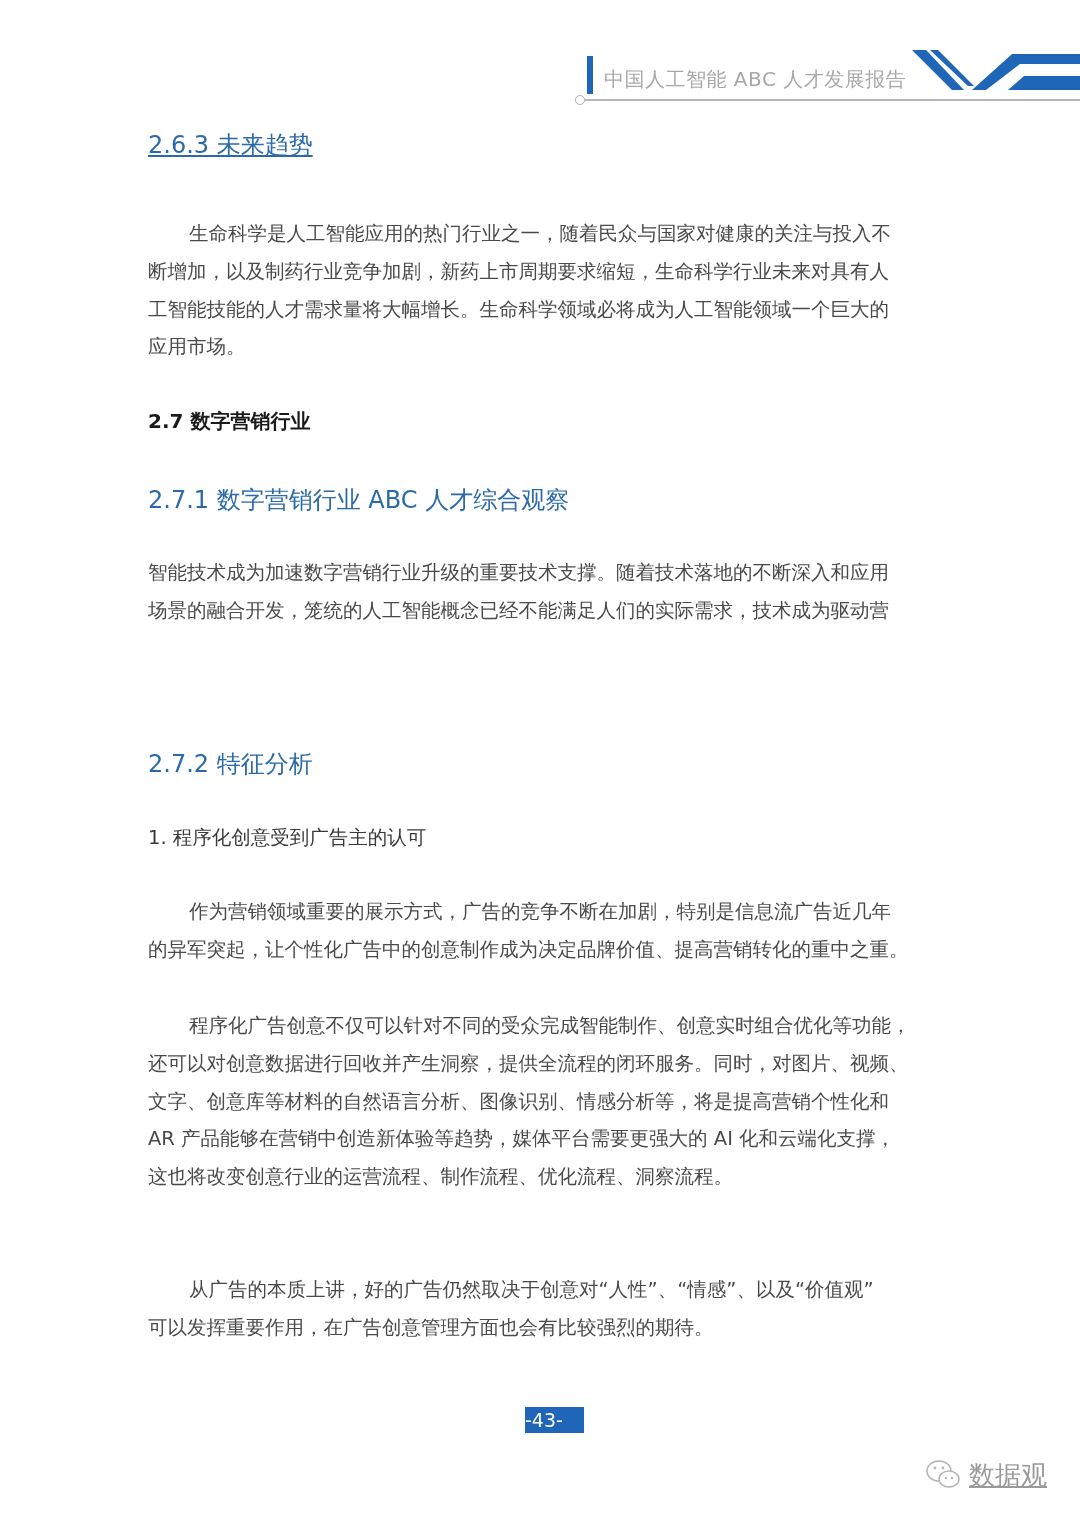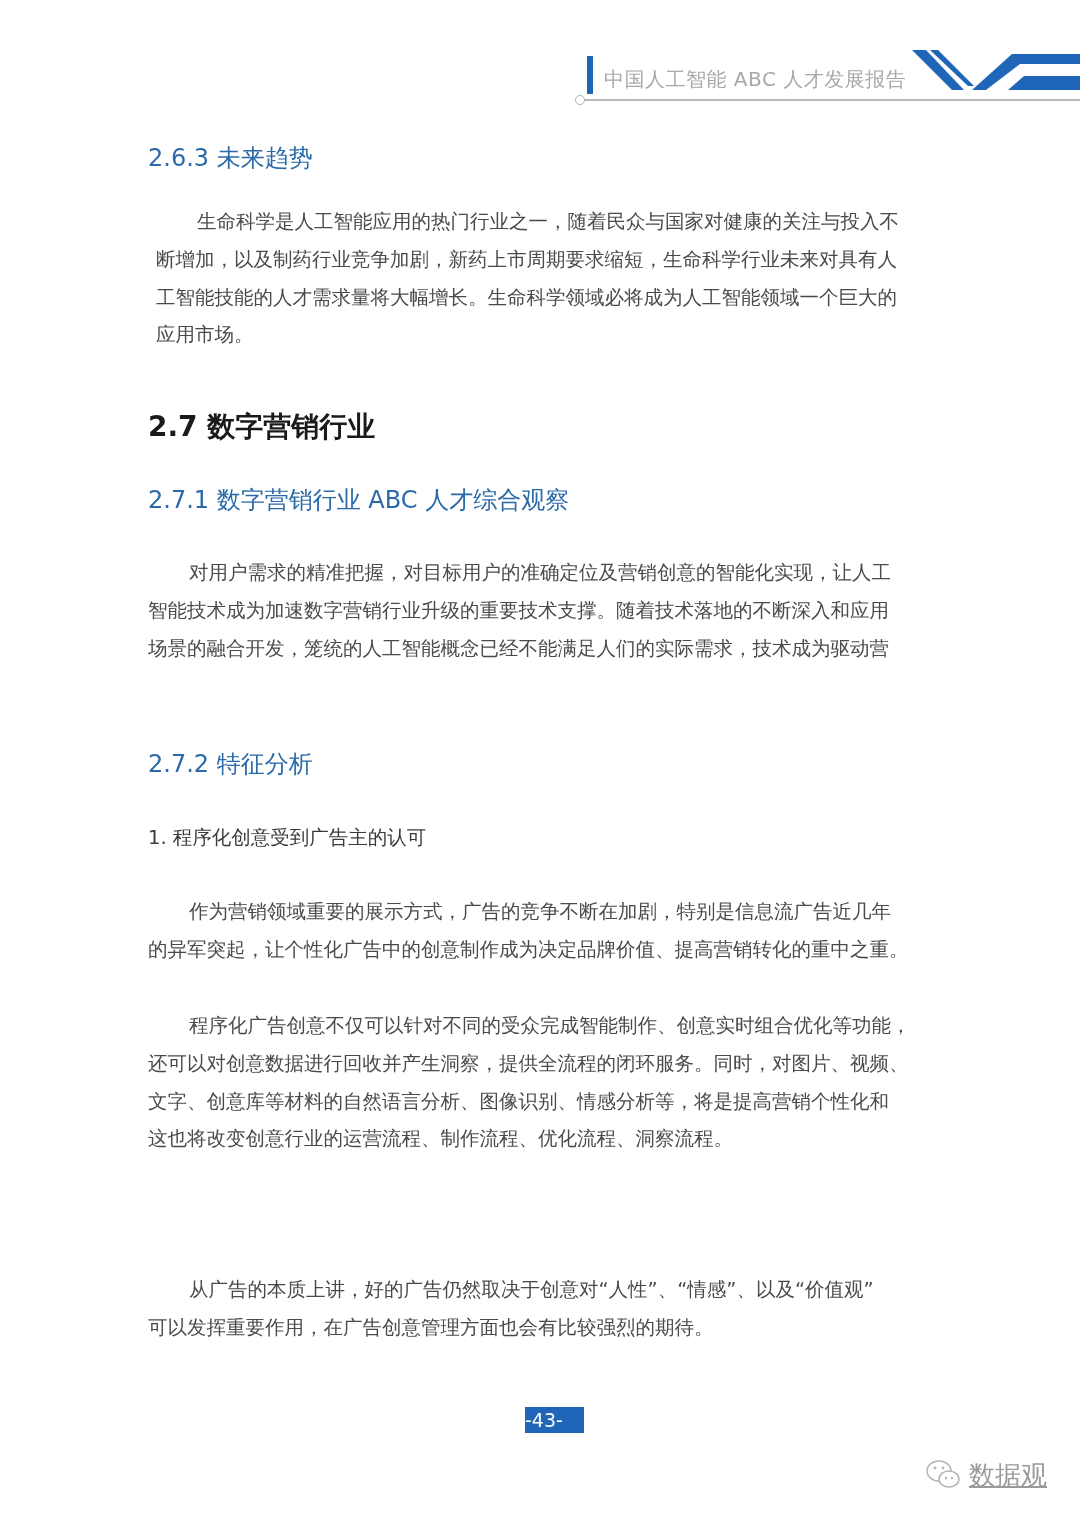--- a/index.html
+++ b/index.html
@@ -5,21 +5,21 @@
   html, body { margin:0; padding:0; background:#ffffff; }
   body { width:1080px; height:1525px; position:relative; overflow:hidden;
          font-family:"DejaVu Sans","Liberation Sans",sans-serif; color:#3a3a3a; }
   .header { position:absolute; left:12px; top:0; width:1080px; height:110px;text-align:right; }
   .header-bar { position:absolute; left:575px; top:56px; width:6px; height:38px; background:#1f66b8; }
   .header-title { position:absolute; left:592px; top:66px; font-size:20px; color:#a8a8a8; letter-spacing:0.5px; white-space:nowrap; }
   .header-line { position:absolute; left:572px; top:99px; width:508px; height:2px; background:#b8b8b8; }
   .header-dot { position:absolute; left:563px; top:95px; width:8px; height:8px; border:1.5px solid #b0b0b0; border-radius:50%; background:#fff; }
   .header-deco { position:absolute; left:900px; top:50px; width:180px; height:50px; }
   .h3 { position:absolute; left:148px; font-size:24px; color:#2b6aa8; white-space:nowrap; }
-  .h2 { position:absolute; left:148px; font-size:28px; color:#1a1a1a; font-weight:bold; white-space:nowrap; }
+  .h2 { position:absolute; left:148px; font-size:20px; color:#1a1a1a; font-weight:bold; white-space:nowrap; }
   .para { position:absolute; left:148px; width:816px; font-size:19.5px; line-height:37.8px; color:#4a4a4a; text-align:justify; }
   .para .line { display:block; white-space:nowrap; }
   .para .indent { padding-left:41px; }
   .item { position:absolute; left:148px; font-size:19.5px; color:#3a3a3a; white-space:nowrap; }
   .pagenum { position:absolute; left:525px; top:1407px; width:59px; height:26px; background:#1f66b8; color:#ffffff; font-size:19px; line-height:26px; text-align:left; }
   .watermark { position:absolute; left:925px; top:1455px; height:40px; display:flex; align-items:center; }
   .wm-text { font-size:26px; color:#9a9a9a; margin-left:8px;text-decoration:underline; }
 </style>
 </head>
 <body>
@@ -30,49 +30,49 @@
   <div class="header-dot"></div>
   <div class="header-line"></div>
   <svg class="header-deco" viewBox="0 0 180 50">
     <polygon points="0,0 14,0 52,40 40,40" fill="#1f66b8"></polygon>
     <polygon points="18,0 26,0 62,36 56,36" fill="#1f66b8"></polygon>
     <polygon points="60,40 100,4 180,4 180,14 108,14 74,40" fill="#1f66b8"></polygon>
     <polygon points="96,40 112,26 180,26 180,40" fill="#1f66b8"></polygon>
   </svg>
 </div>
 
-<div class="h3" style="top:142px;">2.6.3 未来趋势</div>
-<div class="para" style="top:203px;margin-left:8px;">
+<div class="h3" style="top:129px;text-decoration:underline;">2.6.3 未来趋势</div>
+<div class="para" style="top:215px;">
   <span class="line indent">生命科学是人工智能应用的热门行业之一，随着民众与国家对健康的关注与投入不</span>
   <span class="line">断增加，以及制药行业竞争加剧，新药上市周期要求缩短，生命科学行业未来对具有人</span>
   <span class="line">工智能技能的人才需求量将大幅增长。生命科学领域必将成为人工智能领域一个巨大的</span>
   <span class="line">应用市场。</span>
 </div>
 
 <div class="h2" style="top:408px;">2.7 数字营销行业</div>
 
 <div class="h3" style="top:484px;">2.7.1 数字营销行业 ABC 人才综合观察</div>
 <div class="para" style="top:554px;">
-  <span class="line indent">对用户需求的精准把握，对目标用户的准确定位及营销创意的智能化实现，让人工</span>
   <span class="line">智能技术成为加速数字营销行业升级的重要技术支撑。随着技术落地的不断深入和应用</span>
   <span class="line">场景的融合开发，笼统的人工智能概念已经不能满足人们的实际需求，技术成为驱动营</span>
 </div>
 
 <div class="h3" style="top:748px;">2.7.2 特征分析</div>
 <div class="item" style="top:824px;">1. 程序化创意受到广告主的认可</div>
 
 <div class="para" style="top:893px;">
   <span class="line indent">作为营销领域重要的展示方式，广告的竞争不断在加剧，特别是信息流广告近几年</span>
   <span class="line">的异军突起，让个性化广告中的创意制作成为决定品牌价值、提高营销转化的重中之重。</span>
 </div>
 
 <div class="para" style="top:1007px;">
   <span class="line indent">程序化广告创意不仅可以针对不同的受众完成智能制作、创意实时组合优化等功能，</span>
   <span class="line">还可以对创意数据进行回收并产生洞察，提供全流程的闭环服务。同时，对图片、视频、</span>
   <span class="line">文字、创意库等材料的自然语言分析、图像识别、情感分析等，将是提高营销个性化和</span>
+  <span class="line">AR 产品能够在营销中创造新体验等趋势，媒体平台需要更强大的 AI 化和云端化支撑，</span>
   <span class="line">这也将改变创意行业的运营流程、制作流程、优化流程、洞察流程。</span>
 </div>
 
 <div class="para" style="top:1271px;">
   <span class="line indent">从广告的本质上讲，好的广告仍然取决于创意对“人性”、“情感”、以及“价值观”</span>
   <span class="line">可以发挥重要作用，在广告创意管理方面也会有比较强烈的期待。</span>
 </div>
 
 <div class="pagenum">-43-</div>
 <div class="watermark">

